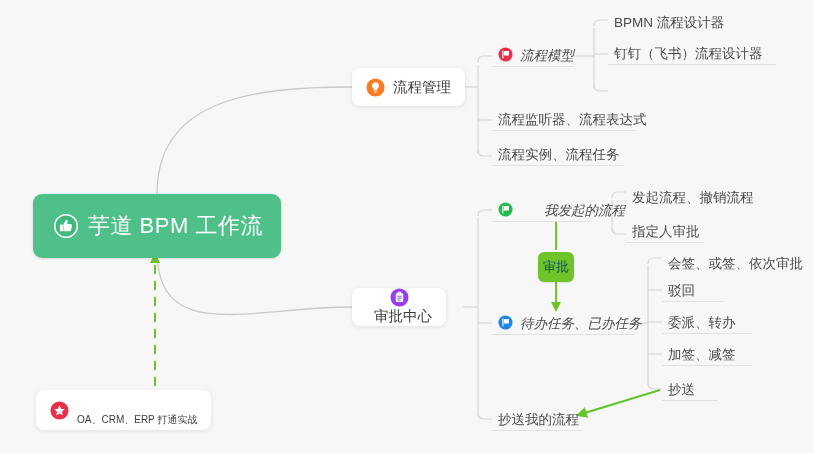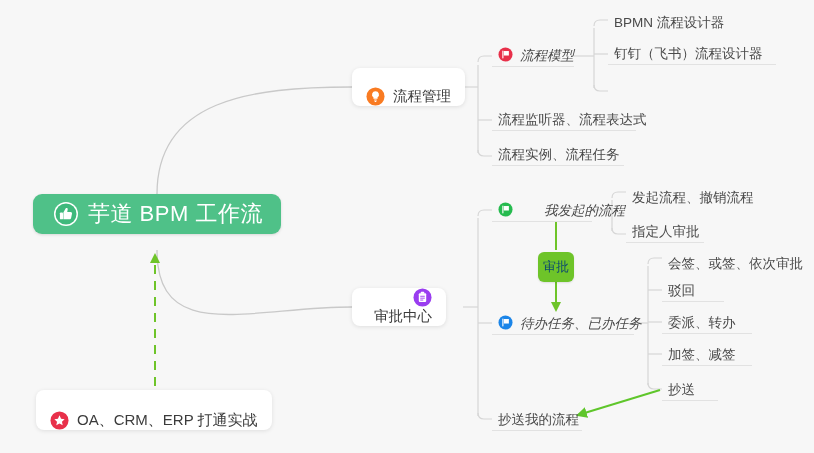--- a/index.html
+++ b/index.html
@@ -25,21 +25,21 @@
     height: 453px;
     pointer-events: none;
   }
 
   
   .root-node {
     position: absolute;
     left: 33px;
     top: 194px;
     width: 248px;
-    height: 40px;
+    height: 64px;
     background: #4fc188;
     border-radius: 9px;
     box-shadow: 0 1px 3px rgba(0,0,0,0.13);
     display: flex;
     align-items: center;
     box-sizing: border-box;
     padding-left: 20px;
   }
   .root-label {
     color: #ffffff;
@@ -49,35 +49,35 @@
     white-space: nowrap;
   }
 
   
   .card-node {
     position: absolute;
     background: #ffffff;
     border-radius: 8px;
     box-shadow: 0 1px 4px rgba(0,0,0,0.10);
     display: flex;
-    align-items: flex-end;
+    align-items: center;
     box-sizing: border-box;
     padding: 0 14px;
     height: 38px;
   }
   .card-label {
     font-size: 14.5px;
     color: #3b3b3b;
     margin-left: 8px;
     white-space: nowrap;
   }
   #node-liuchengguanli { left: 352px; top: 68px; }
   #node-shenpizhongxin { left: 352px; top: 288px; flex-direction: column; }
   #node-oacrm { left: 36px; top: 390px; height: 40px; }
-  #node-oacrm .card-label { font-size: 15px; margin-top: 20px; }
+  #node-oacrm .card-label { font-size: 10px; margin-top: 20px; }
 
   
   .text-node {
     position: absolute;
     display: flex;
     align-items: flex-end;
     box-sizing: border-box;
     padding: 0 6px 4px 6px;
     height: 26px;
     border-bottom: 1px solid #e2e2e2;

